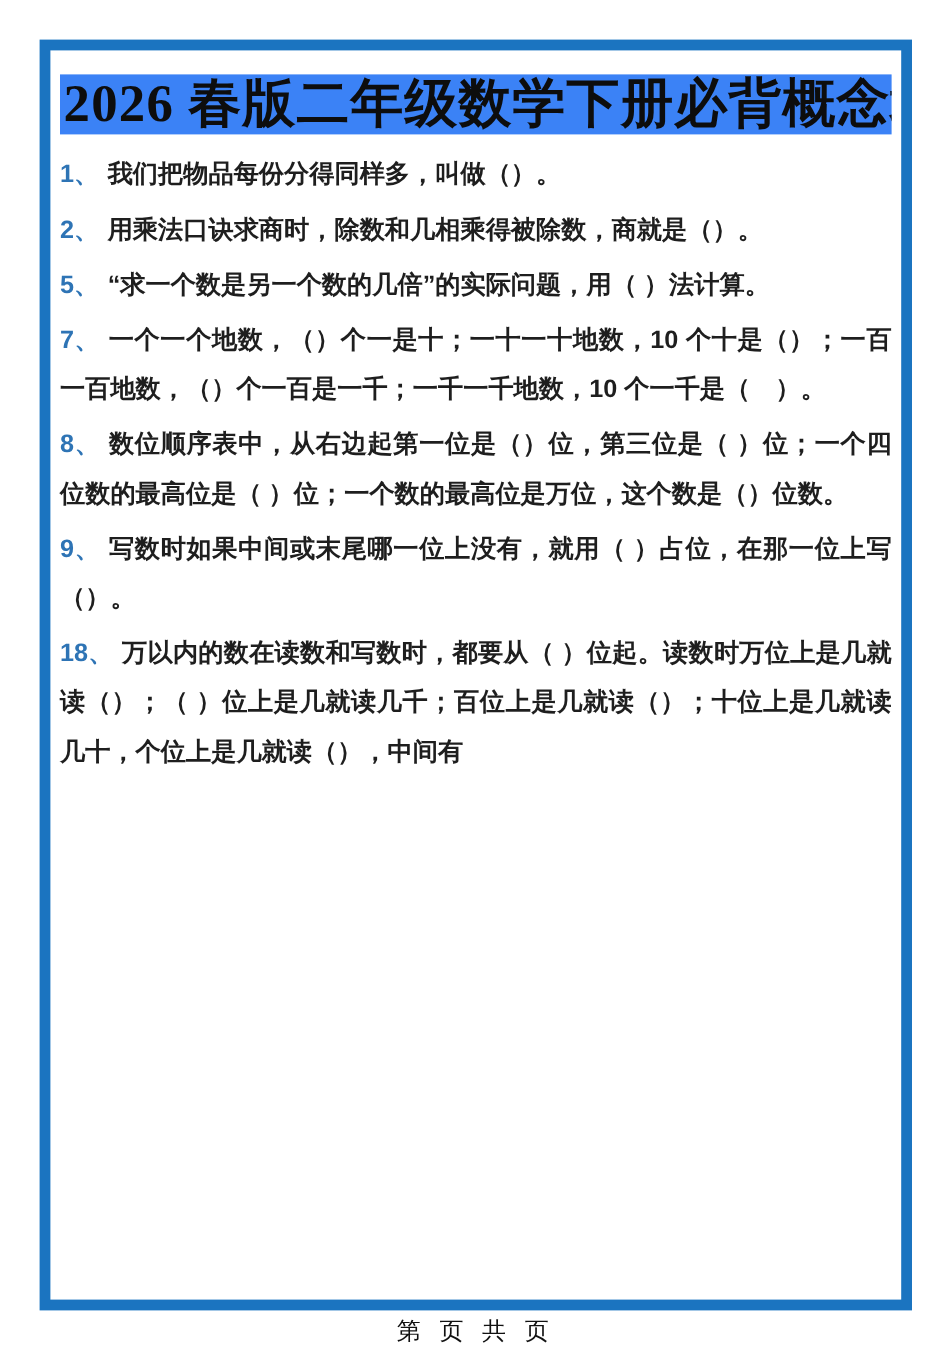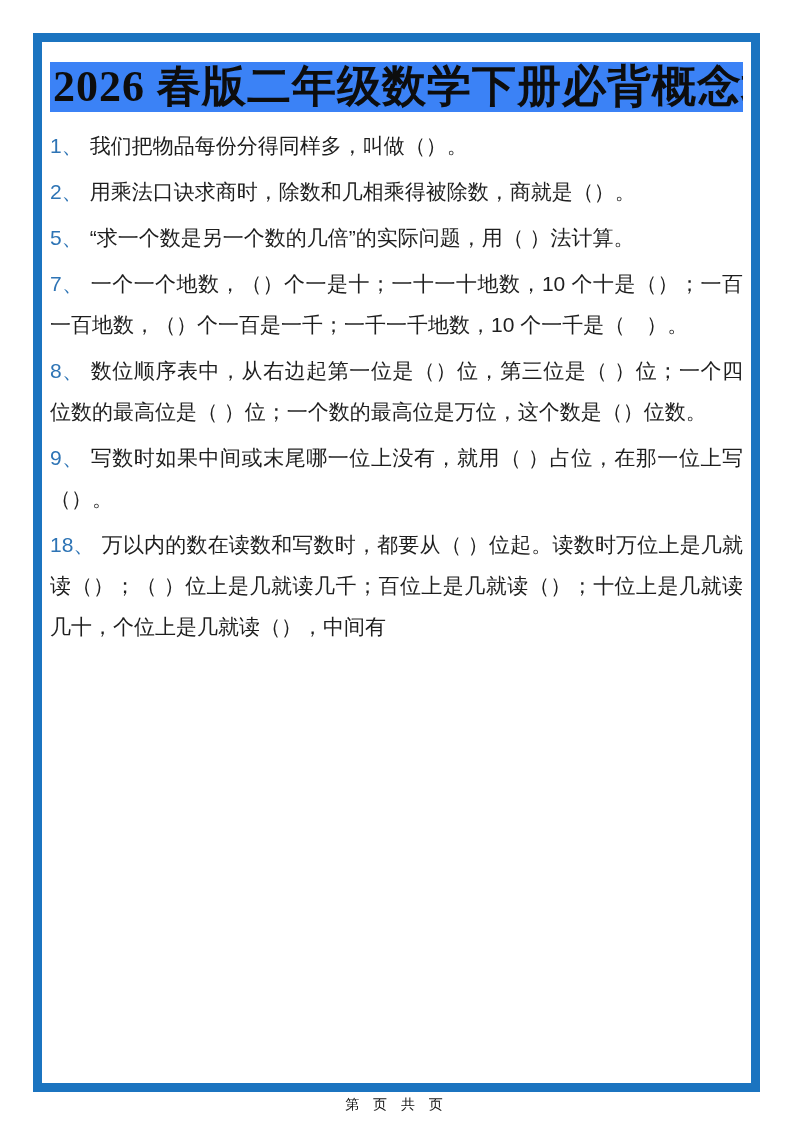--- a/index.html
+++ b/index.html
@@ -40,35 +40,36 @@
   }
   .question-list {
     margin-top: 13px;
     font-size: 21px;
     line-height: 41px;
     color: #1e1e1e;
     text-align: justify;
   }
   .q {
     margin: 0 0 5px 0;
+    font-weight: bold;
   }
   .q:last-child {
     margin-bottom: 0;
   }
   .qnum {
     color: #2e74b5;
     margin-right: 7px;
   }
   .footer {
     position: absolute;
     left: 0;
     right: 0;
     top: 1096px;
     text-align: center;
-    font-size: 14px;
+    font-size: 20px;
     letter-spacing: 5px;
     color: #111111;
   }
 </style>
 </head>
 <body>
 
 <div class="page">
   <div class="frame">
     <div class="title-bar">2026 春版二年级数学下册必背概念填空</div>

